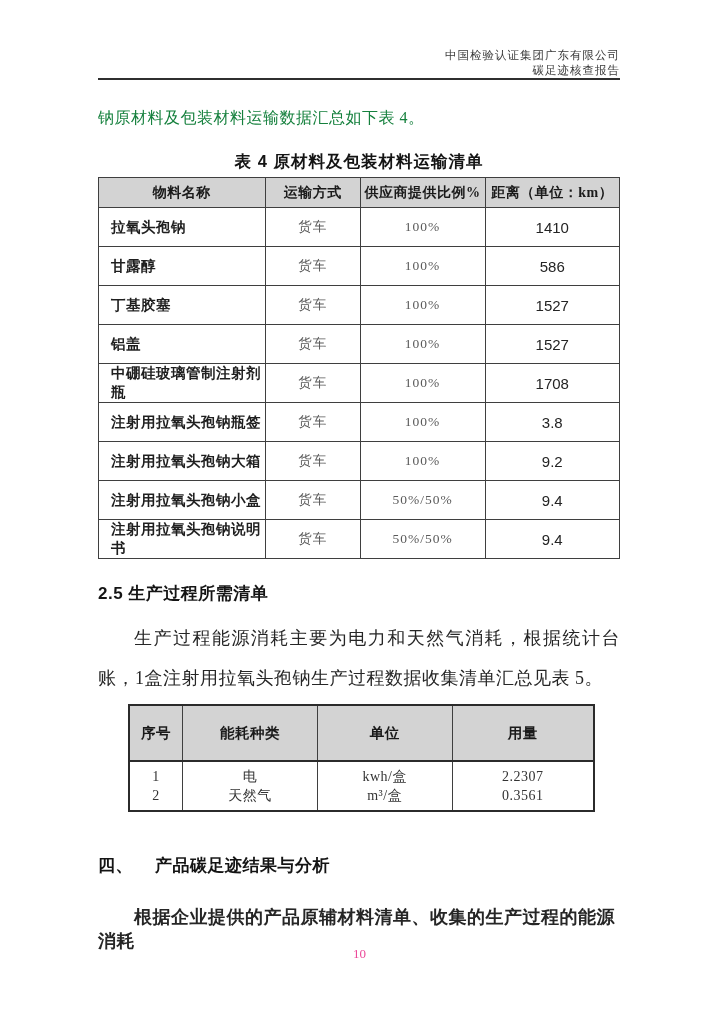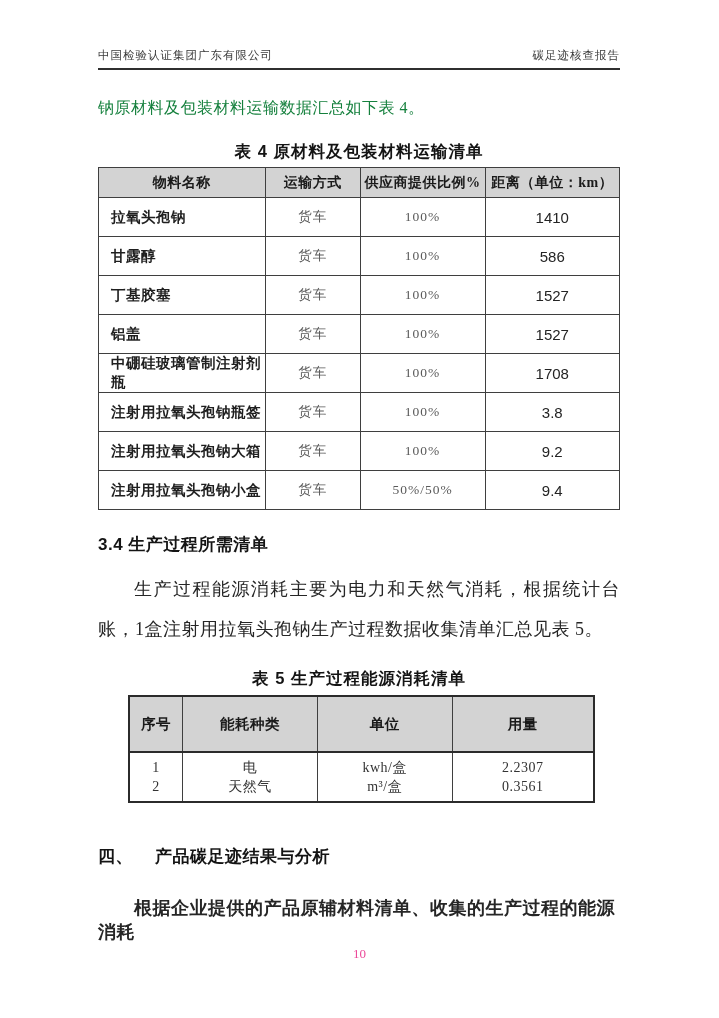--- a/index.html
+++ b/index.html
@@ -13,24 +13,25 @@
     overflow:hidden;
   }
   .content {
     position:absolute; left:98px; top:0;
     width:522px;
   }
 
   
   .page-header {
     display:flex; justify-content:space-between; align-items:flex-end;
-    padding-top:48px; padding-bottom:5px;
+    padding-top:48px; 
     border-bottom:2px solid #2f2f2f;
     font-size:11.5px; letter-spacing:1px; color:#3a3a3a;
     font-family:"Liberation Serif","DejaVu Serif",serif;
+    flex-direction:column;
   }
 
   
   .intro {
     margin-top:26px;
     font-size:16px; line-height:24px; color:#15803d;
     letter-spacing:0.5px;
   }
 
   .caption {
@@ -188,28 +189,33 @@
           <td class="mid">货车</td>
           <td class="mid">100%</td>
           <td class="dist">9.2</td>
         </tr>
         <tr>
           <td class="mat">注射用拉氧头孢钠小盒</td>
           <td class="mid">货车</td>
           <td class="mid">50%/50%</td>
           <td class="dist">9.4</td>
         </tr>
+        <tr>
+          <td class="mat">注射用拉氧头孢钠说明书</td>
+          <td class="mid">货车</td>
+          <td class="mid">50%/50%</td>
+          <td class="dist">9.4</td>
+        </tr>
       </tbody>
     </table>
 
-    <div class="sec-heading">3.4 生产过程所需清单</div>
+    <div class="sec-heading">2.5 生产过程所需清单</div>
 
     <p class="body-para">生产过程能源消耗主要为电力和天然气消耗，根据统计台账，1盒注射用拉氧头孢钠生产过程数据收集清单汇总见表 5。</p>
 
-    <div class="caption" style="margin-top:18px;">表 5 生产过程能源消耗清单</div>
 
     <table class="t5">
       <colgroup>
         <col style="width:11.5%">
           <col style="width:29%">
           <col style="width:29%">
           <col style="width:30.5%">
       </colgroup>
       <thead>
         <tr>

